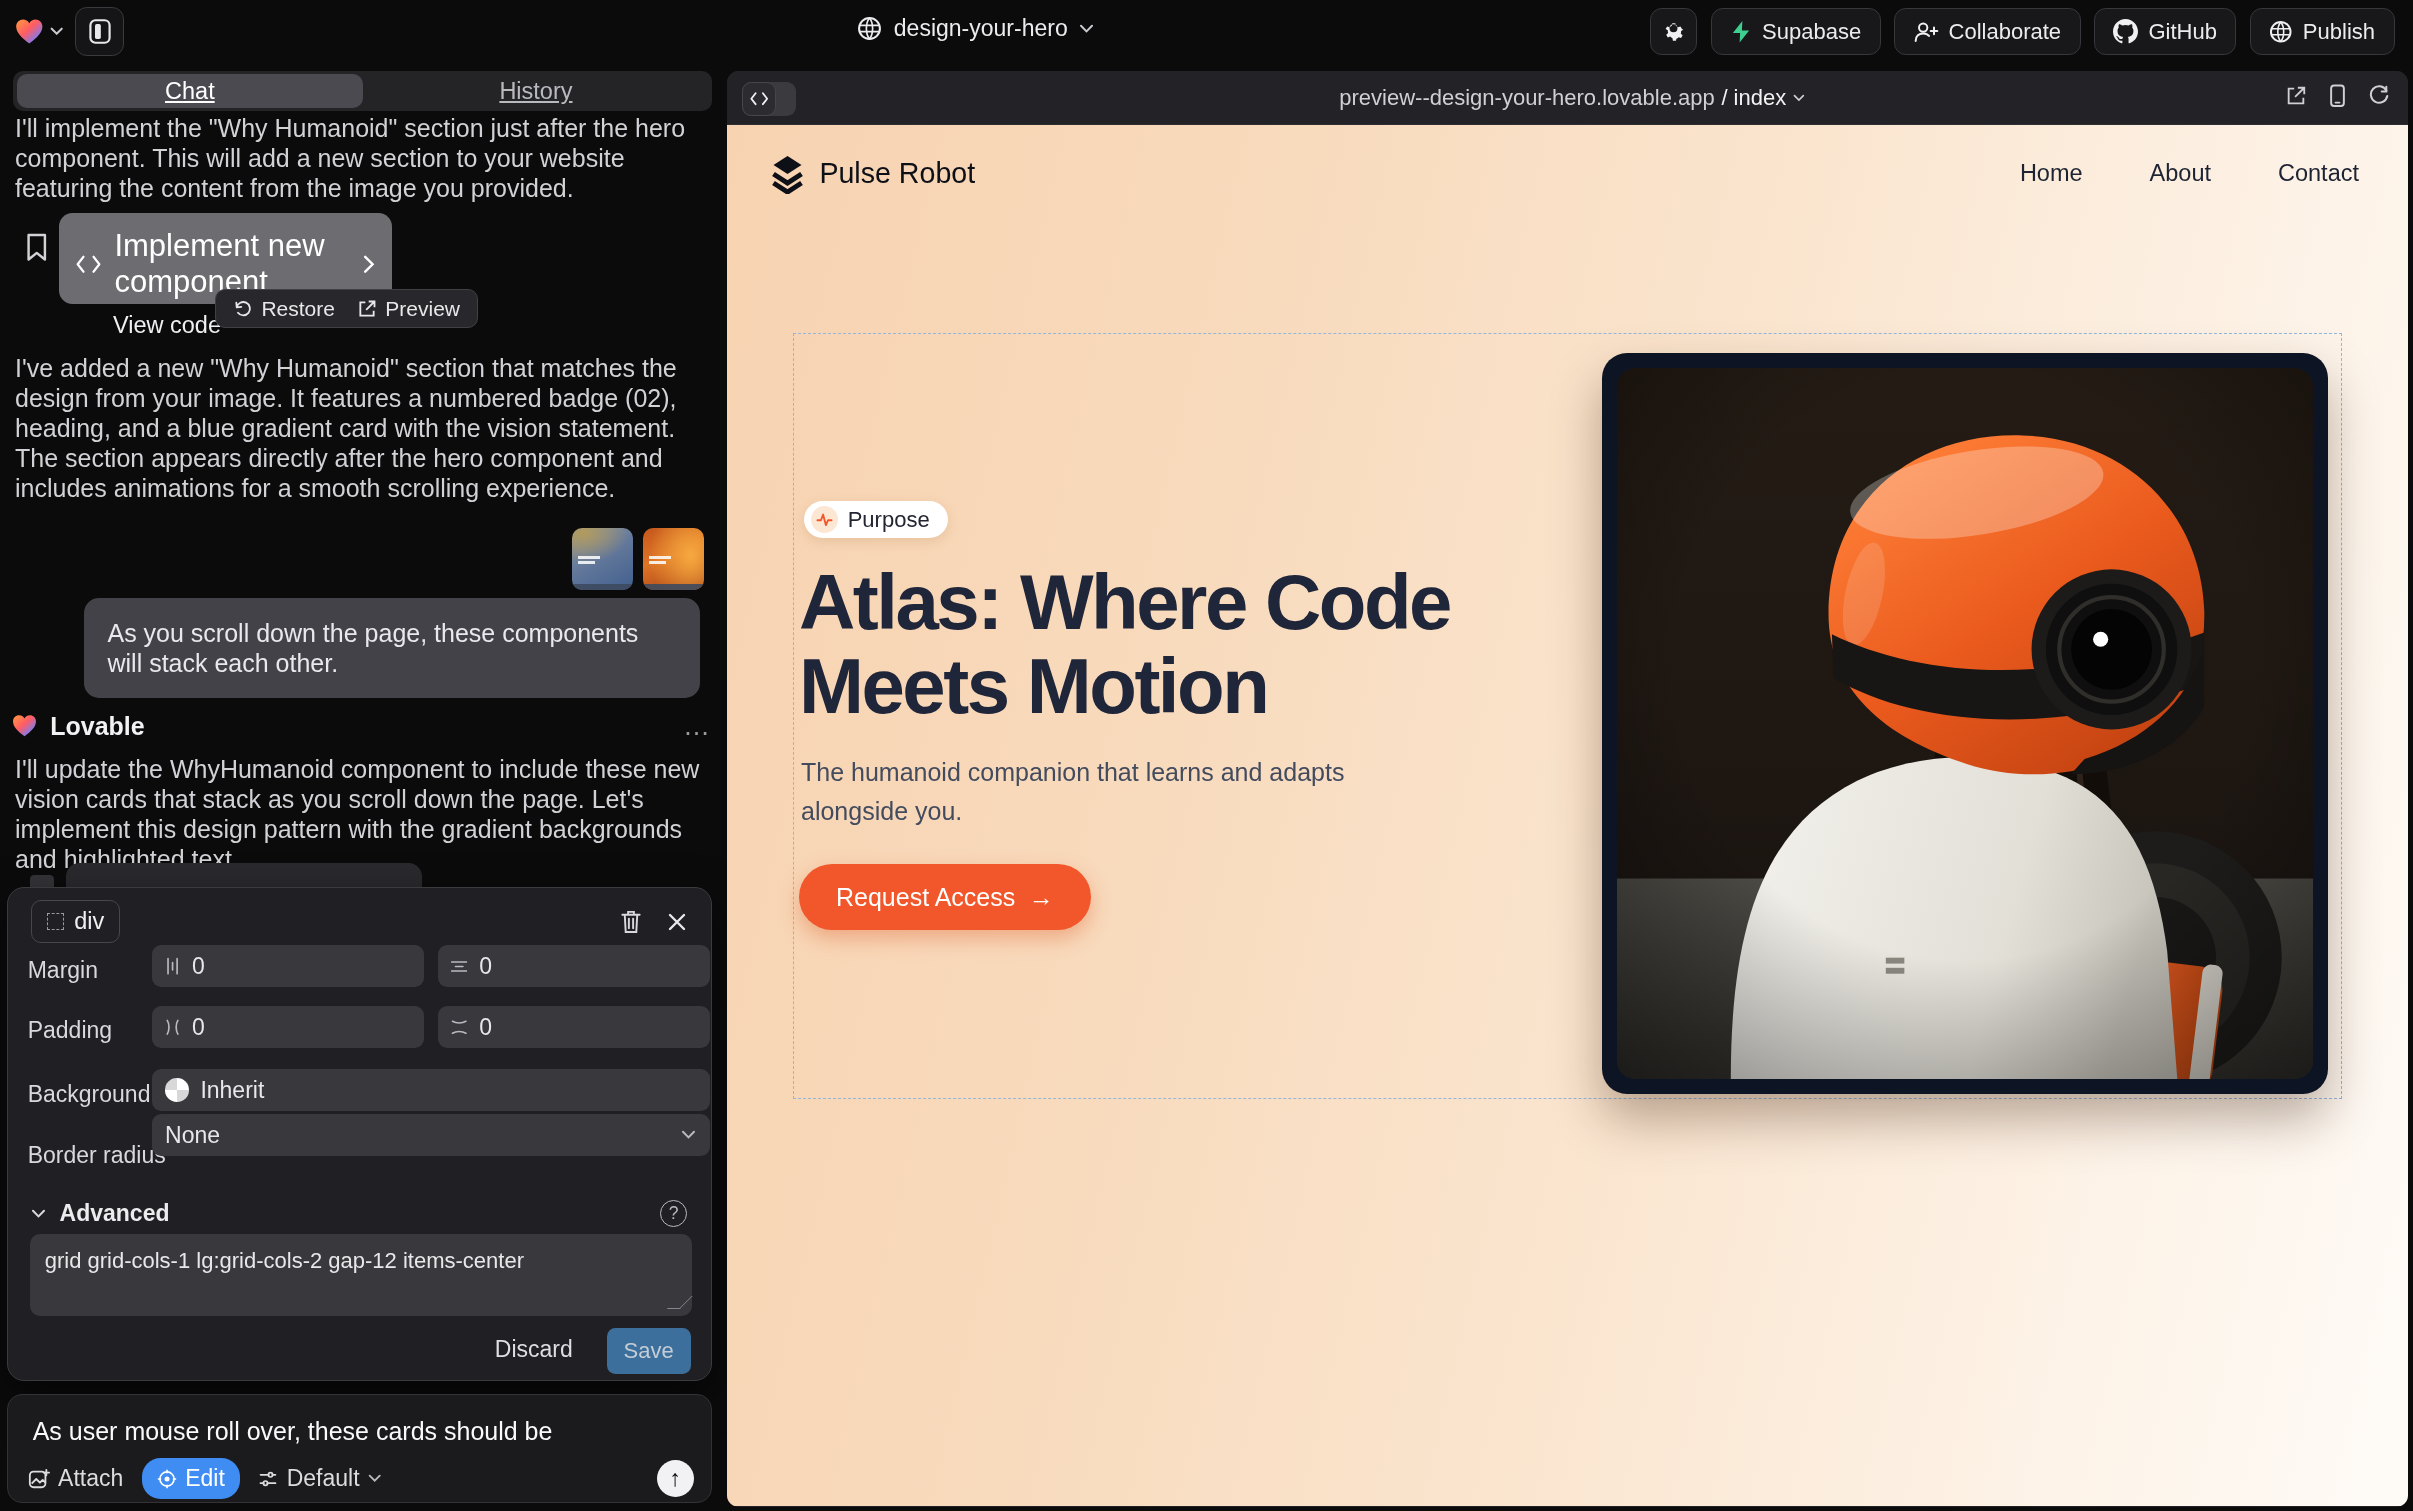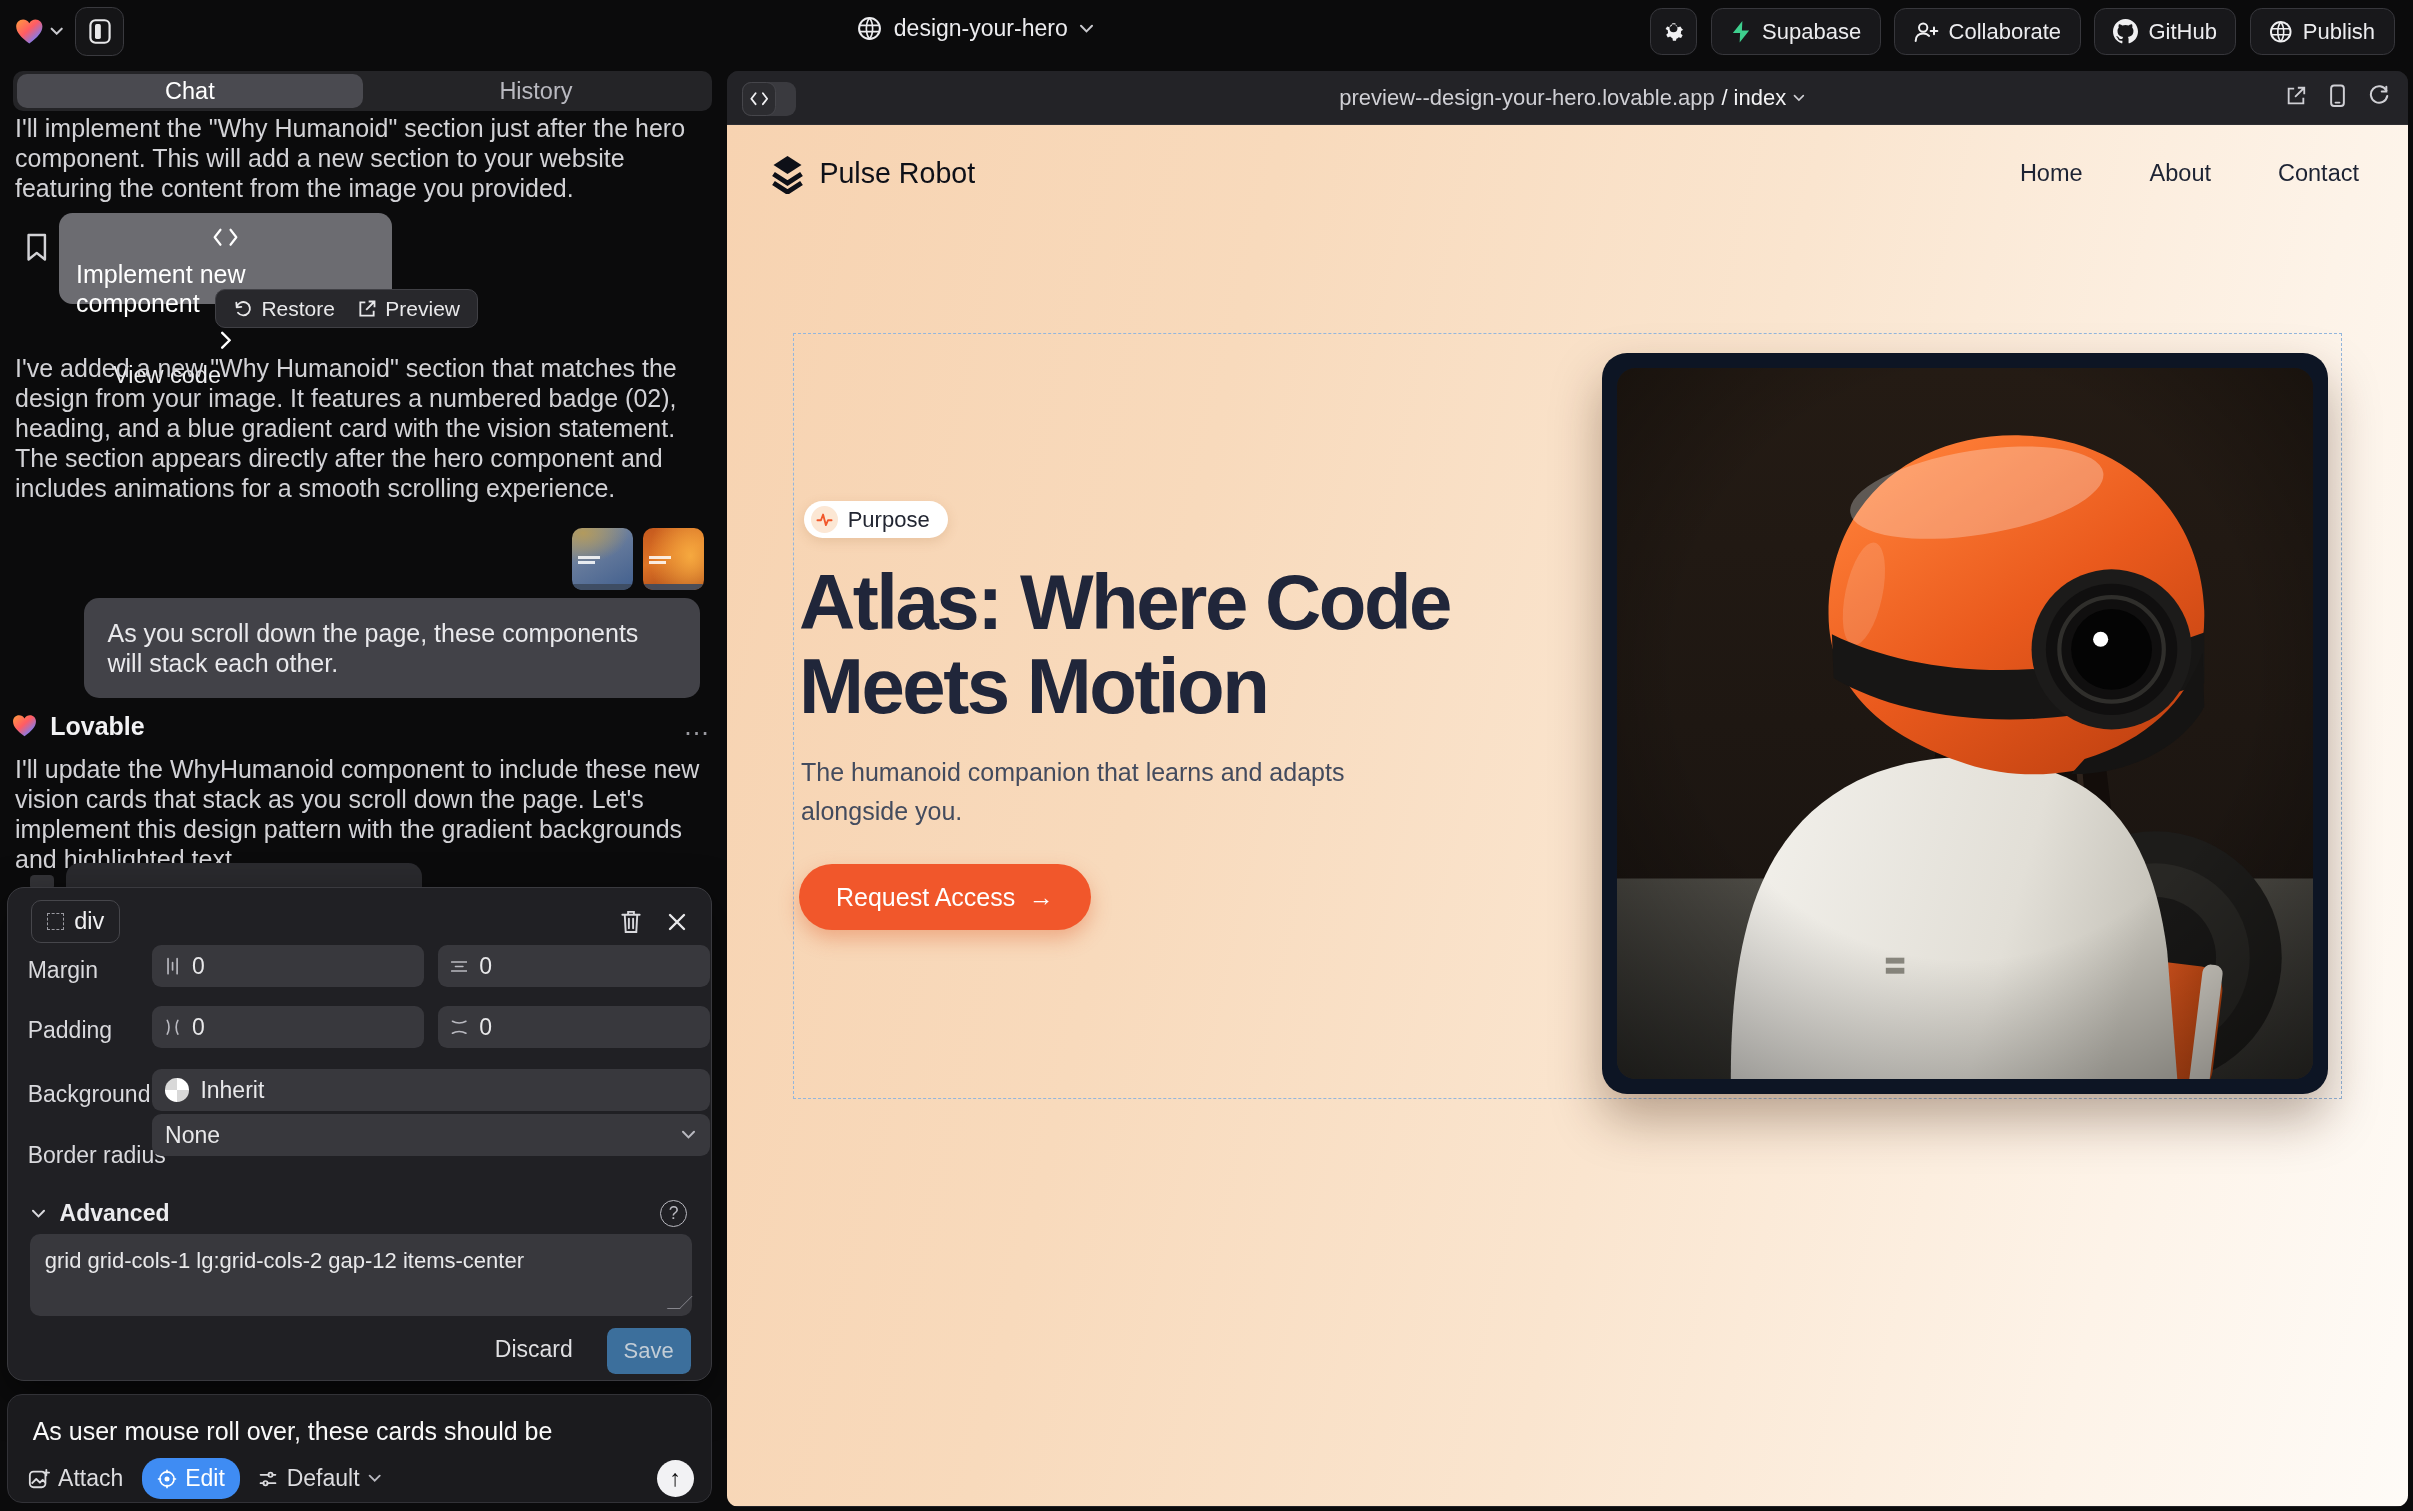--- a/index.html
+++ b/index.html
@@ -20,29 +20,29 @@
     font-size:23px; color:#ececef; }
   .tb-right { position:absolute; right:18.5px; top:8.4px; display:flex; gap:13.4px; }
   .tb-btn { height:47px; display:flex; align-items:center; gap:10px; padding:0 18.5px;
     background:#18181b; border:0.8px solid #37373c; border-radius:11.8px; font-size:22px; color:#ececef; }
   .tb-btn.square { width:47px; padding:0; justify-content:center; }
 
   
   .tabs { position:absolute; left:13.4px; top:71px; width:699px; height:40px;
     background:#242427; border-radius:10px; display:flex; padding:3.4px; }
   .tab { flex:1; display:flex; align-items:center; justify-content:center;
-    font-size:23.5px; color:#b9b9c0; border-radius:10px; }
+    font-size:23.5px; color:#b9b9c0; border-radius:10px;text-decoration:underline; }
   .tab.sel { background:#4a4a50; color:#ffffff; }
 
   .msg { position:absolute; left:15px; width:695px; font-size:25px; line-height:30px; color:#d2d2d6; }
 
   .bm-icon { position:absolute; left:25px; top:233px; }
   .comp-card { position:absolute; left:59px; top:213px; width:333px; height:91px;
     background:#6c6c71; border-radius:13.4px; padding:15px 17px; }
-  .comp-row1 { display:flex; align-items:center; gap:13.4px; color:#ffffff; font-size:25px;flex-direction:column; }
+  .comp-row1 { display:flex; align-items:center; gap:13.4px; color:#ffffff; font-size:31px; }
   .comp-row1 .grow { flex:1; }
   .viewcode { margin:11.8px 0 0 37px; font-size:23.5px; color:#f0f0f2; }
   .msg-toolbar { position:absolute; left:215px; top:289px; height:39px; display:flex; align-items:center; gap:22px;
     background:#28282c; border:0.8px solid #404045; border-radius:10px; padding:0 17px; }
   .msg-toolbar .titem { display:flex; align-items:center; gap:8.4px; font-size:21px; color:#e8e8ea; }
 
   .fromyou { position:absolute; right:1705px; top:502px; font-size:22px; color:#c9c9ce; }
   .thumb { position:absolute; top:528px; width:61px; height:62px; border-radius:10px; overflow:hidden; }
   .thumb.t1 { left:572px;
     background:radial-gradient(76px 50px at 18% 8%, #b29a5d 0%, rgba(178,154,93,0) 60%),

